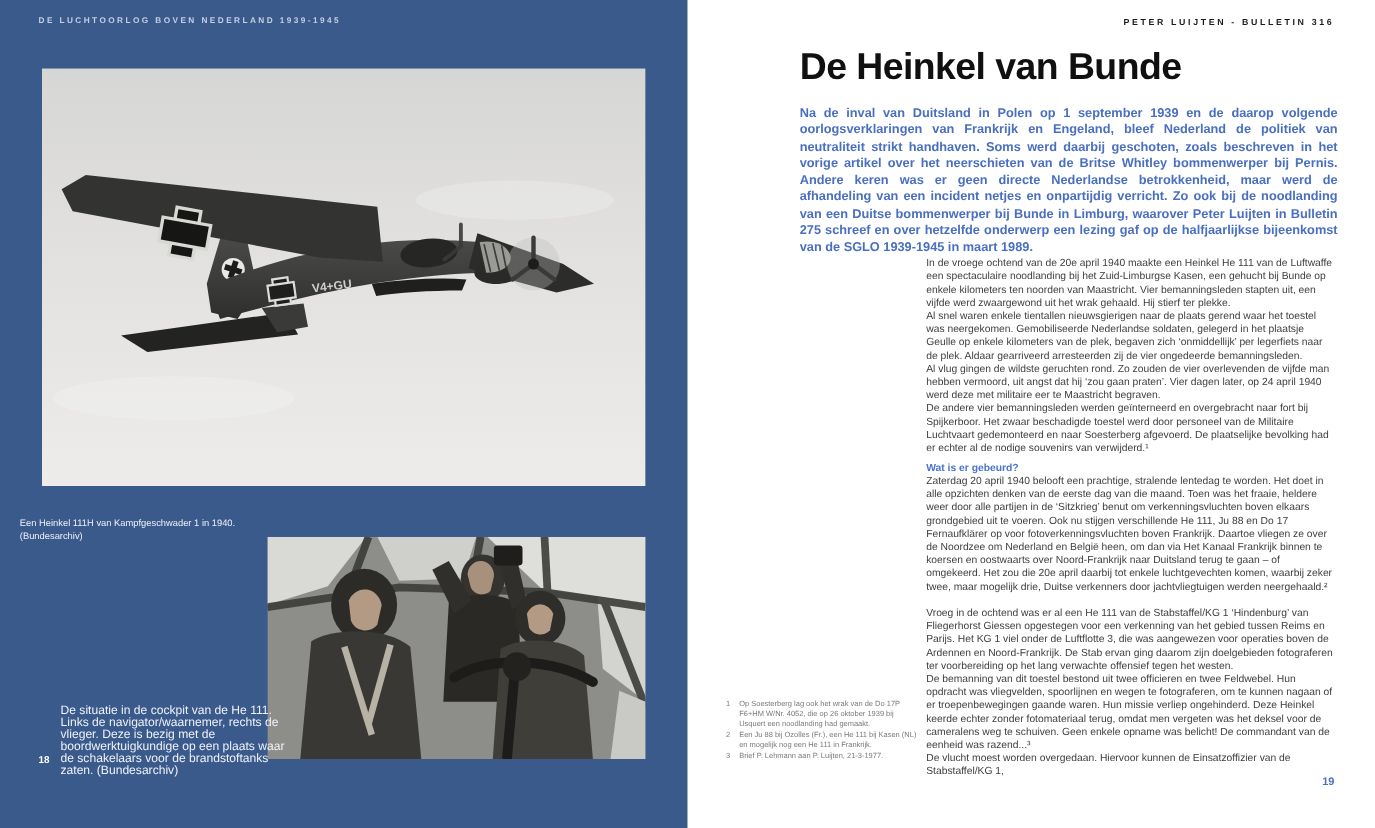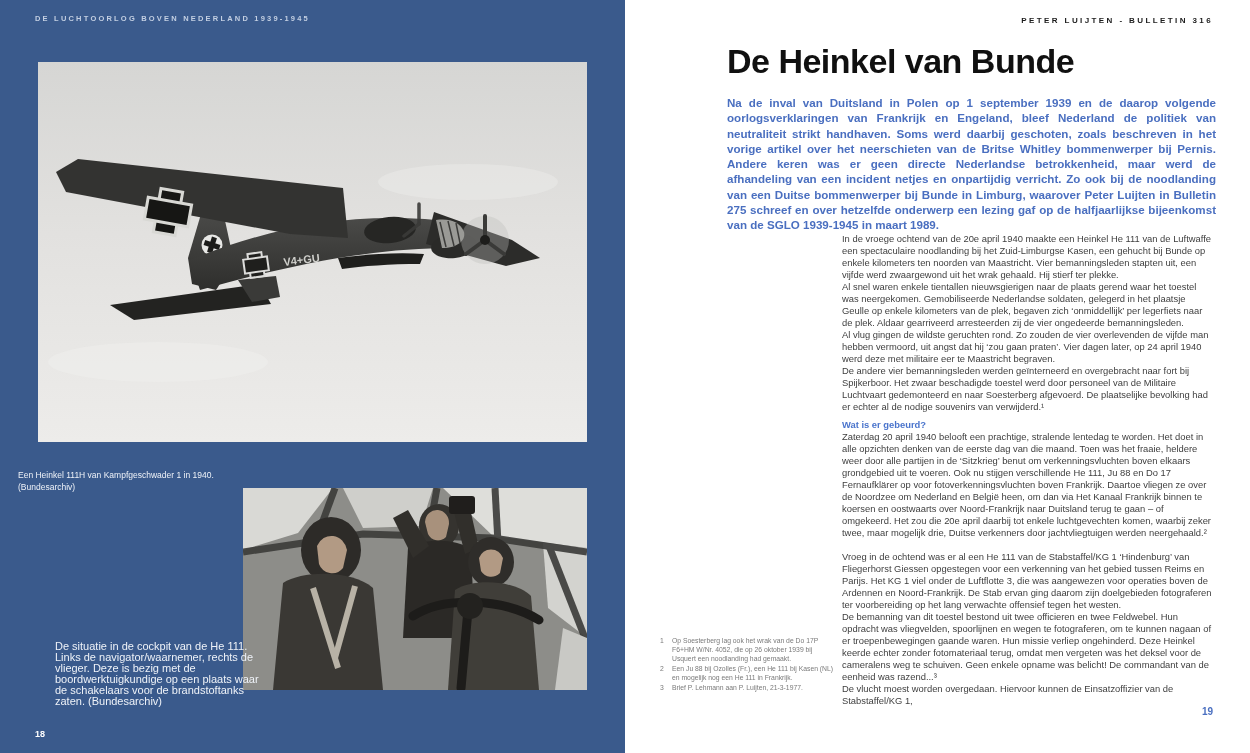--- a/index.html
+++ b/index.html
@@ -10,21 +10,21 @@
   
   .page-left{position:absolute;left:0;top:0;width:625px;height:753px;background:#3a5a8c;}
   .lp-header{position:absolute;left:35px;top:14px;font-size:7.5px;font-weight:700;
              letter-spacing:2.2px;color:#c3cfe2;}
   .photo1{position:absolute;left:38px;top:62px;width:549px;height:380px;overflow:hidden;}
   .photo2{position:absolute;left:243px;top:488px;width:344px;height:202px;overflow:hidden;}
   .caption1{position:absolute;left:18px;top:470px;width:240px;font-size:8.5px;
             line-height:11.5px;color:#eef2f8;}
   .caption2{position:absolute;left:35px;top:641px;width:208px;font-size:11px;
             line-height:11px;color:#eef2f8;margin-left:20px;}
-  .lp-pagenum{position:absolute;left:35px;top:729px;font-size:9px;font-weight:700;color:#ffffff;}
+  .lp-pagenum{position:absolute;left:35px;top:686px;font-size:9px;font-weight:700;color:#ffffff;}
 
   
   .page-right{position:absolute;left:625px;top:0;width:625px;height:753px;background:#ffffff;}
   .rp-header{position:absolute;right:37px;top:16px;font-size:8px;font-weight:700;
              letter-spacing:2.4px;color:#1b1b1b;}
   .rp-title{position:absolute;left:102px;top:42px;font-size:34px;font-weight:700;
             letter-spacing:-0.5px;color:#101010;}
   .rp-intro{position:absolute;left:102px;top:95px;width:489px;font-size:11.6px;
             line-height:15.3px;font-weight:700;color:#4a6fc0;
             text-align:justify;}

